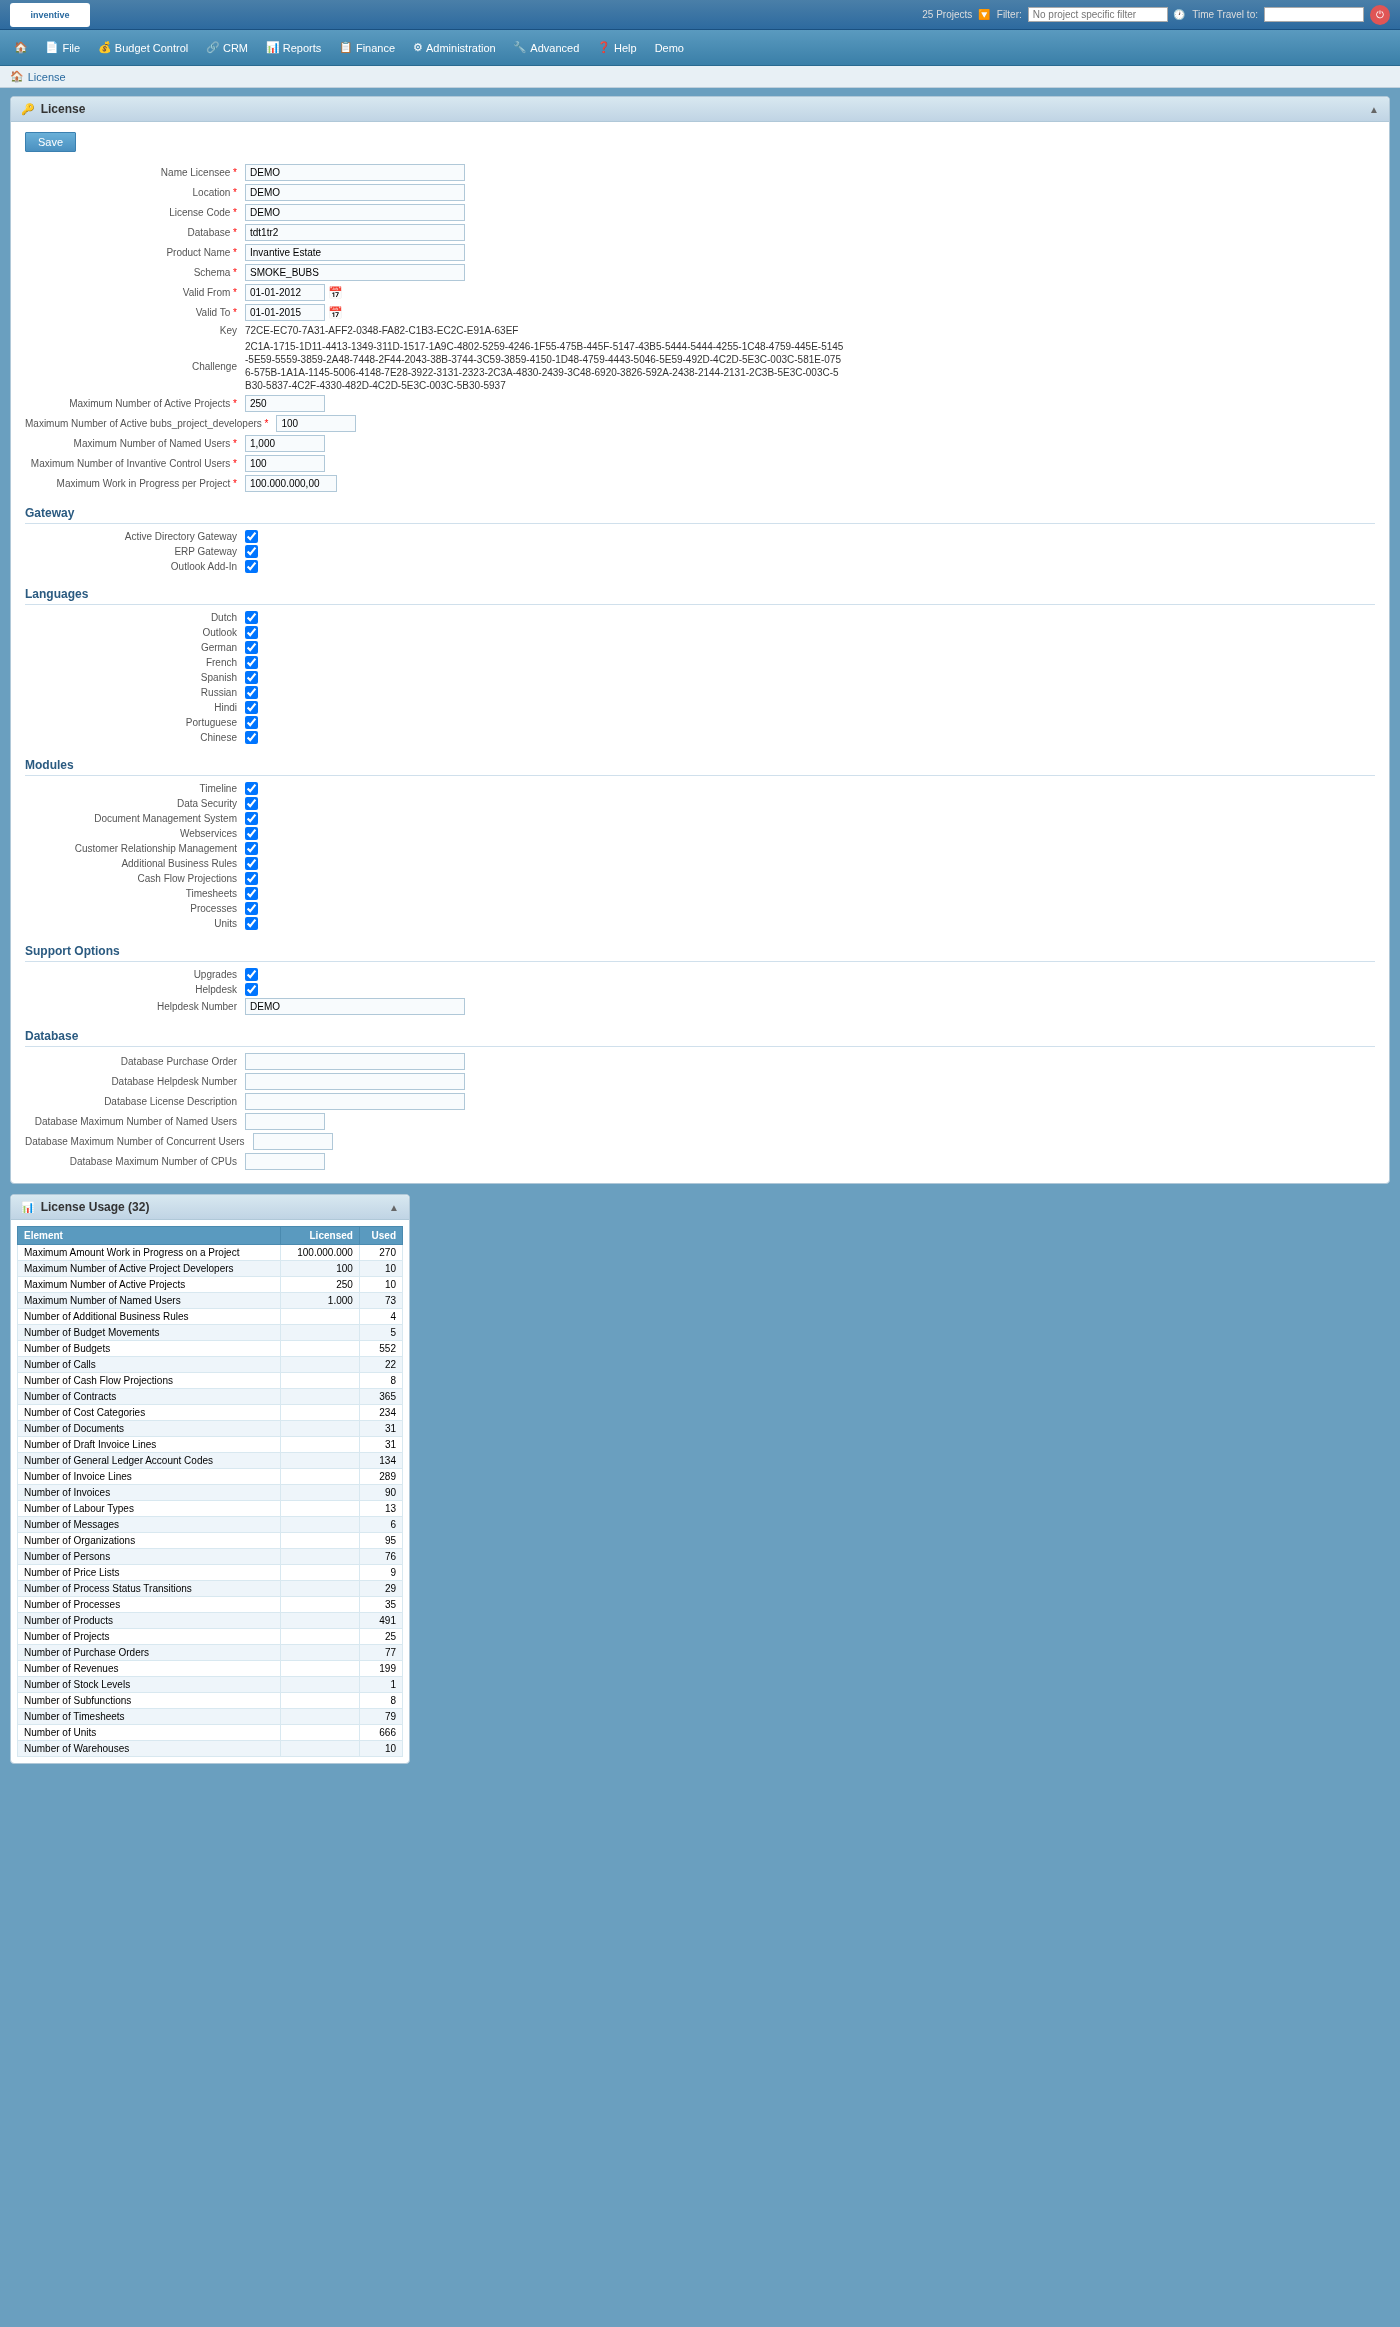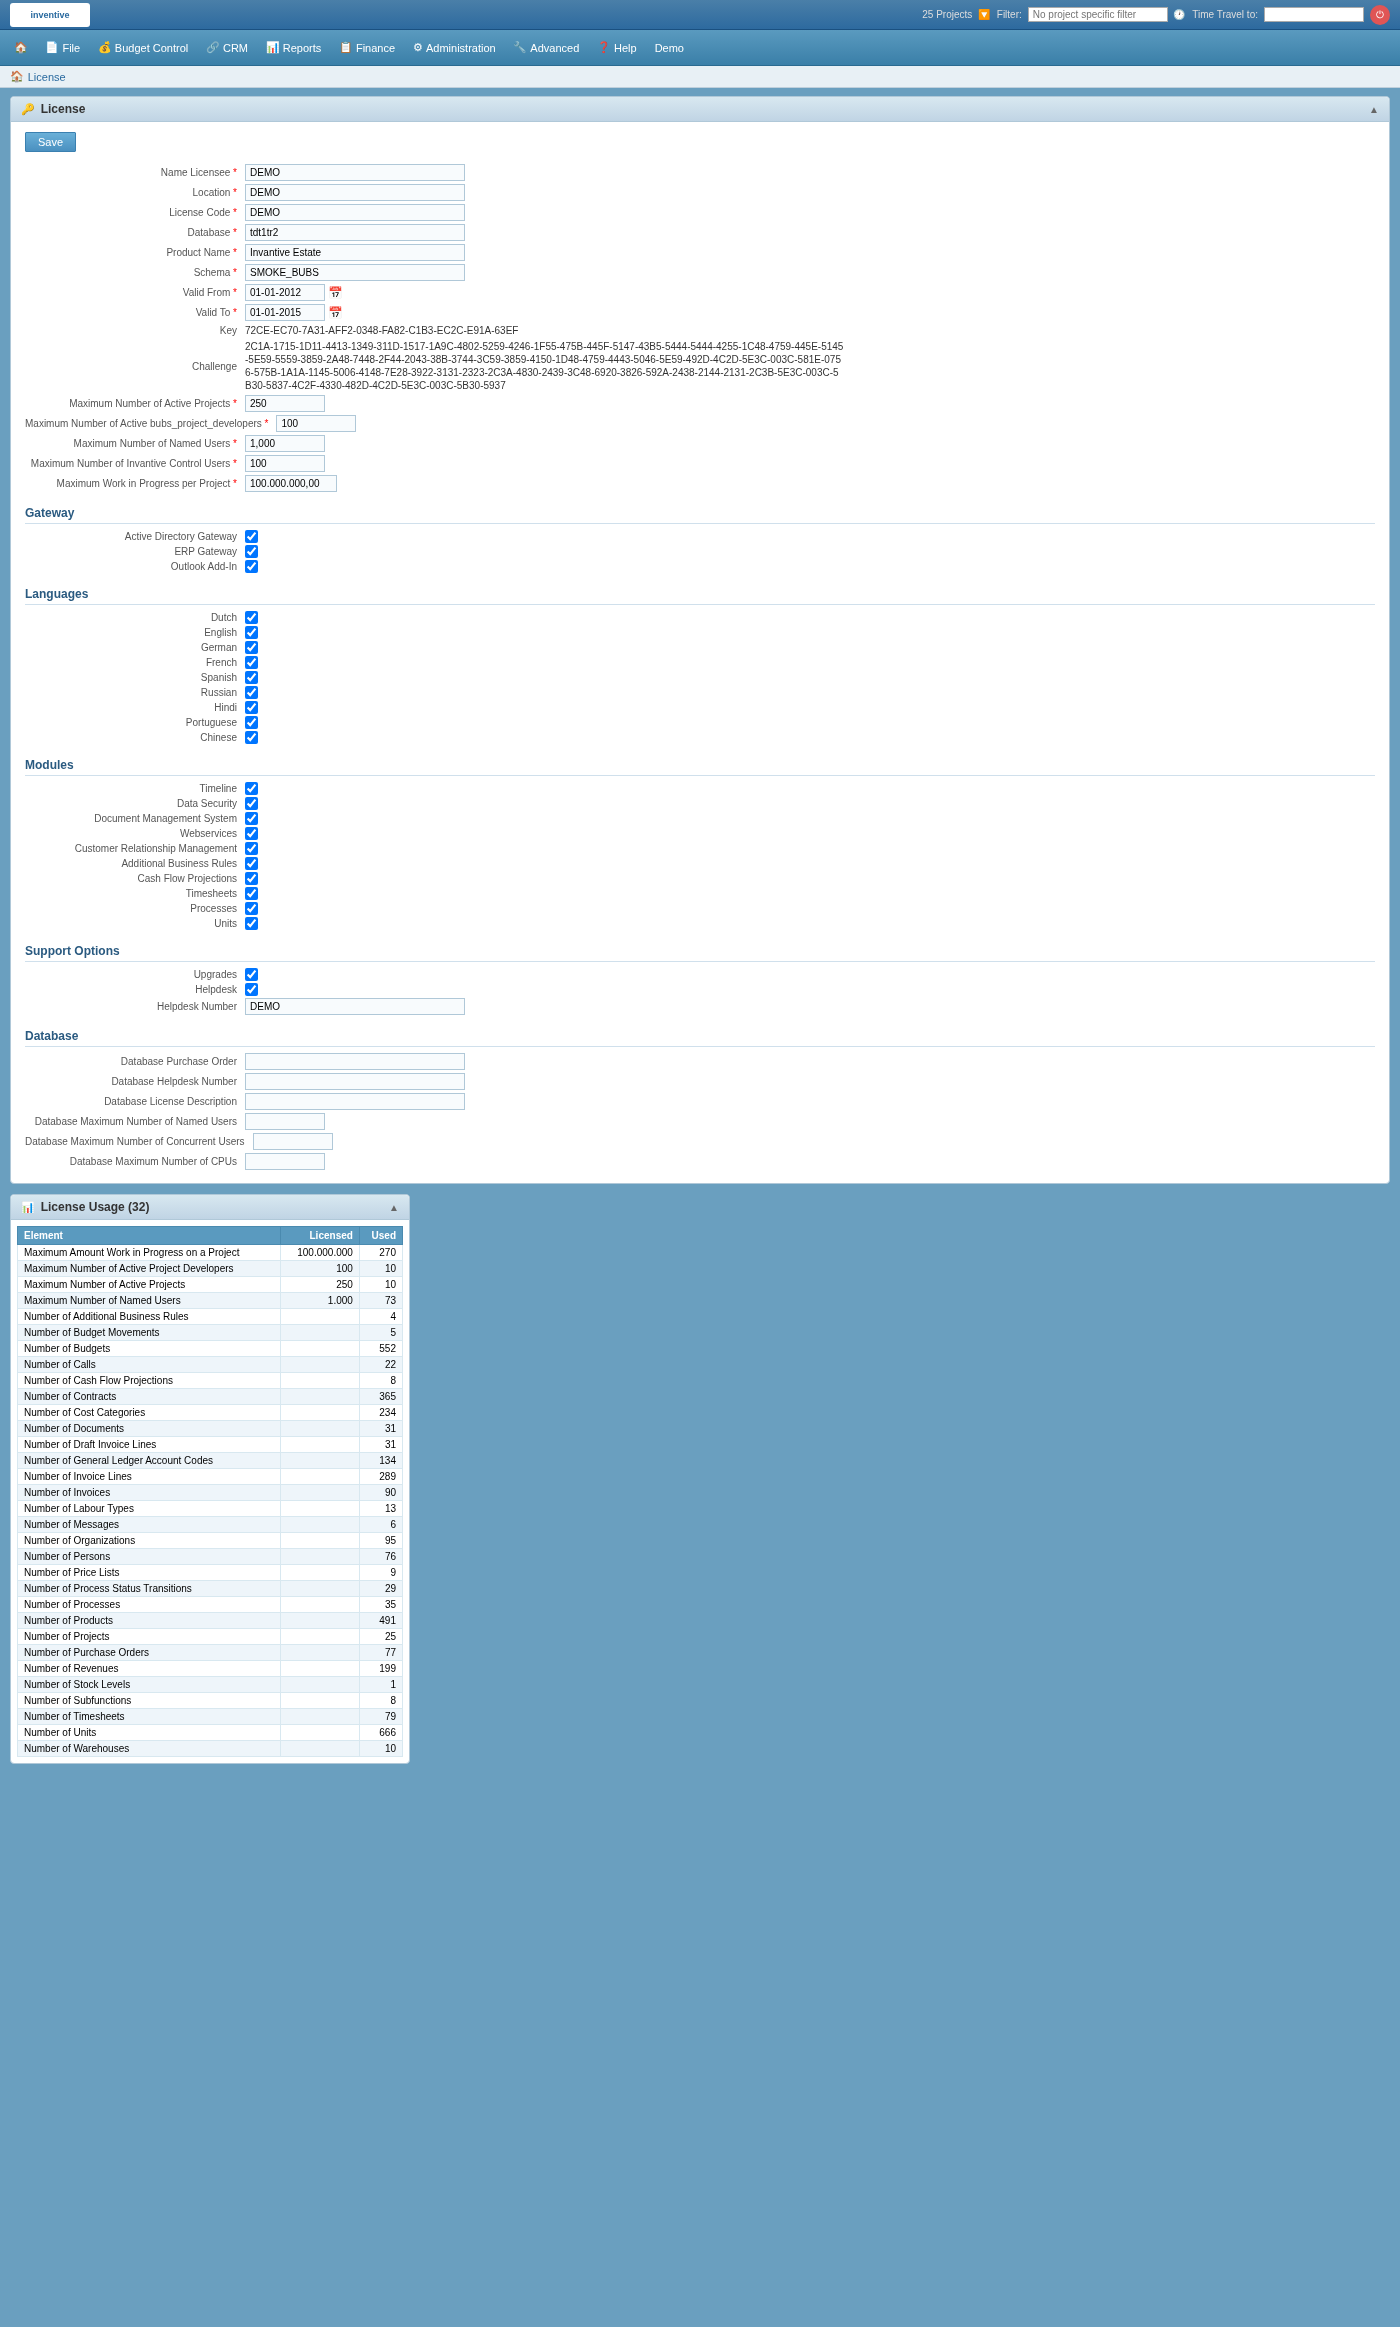--- a/index.html
+++ b/index.html
@@ -365,21 +365,21 @@
       </div>
 
       
       <div class="section-header">Languages</div>
       <div id="languages-container">
           <div class="checkbox-row">
     <span class="checkbox-label">Dutch</span>
     <input type="checkbox" class="checkbox-input" checked="" style="">
   </div>
           <div class="checkbox-row">
-    <span class="checkbox-label">English</span>
+    <span class="checkbox-label">Outlook</span>
     <input type="checkbox" class="checkbox-input" checked="" style="">
   </div>
           <div class="checkbox-row">
     <span class="checkbox-label">German</span>
     <input type="checkbox" class="checkbox-input" checked="" style="">
   </div>
           <div class="checkbox-row">
     <span class="checkbox-label">French</span>
     <input type="checkbox" class="checkbox-input" checked="" style="">
   </div>

